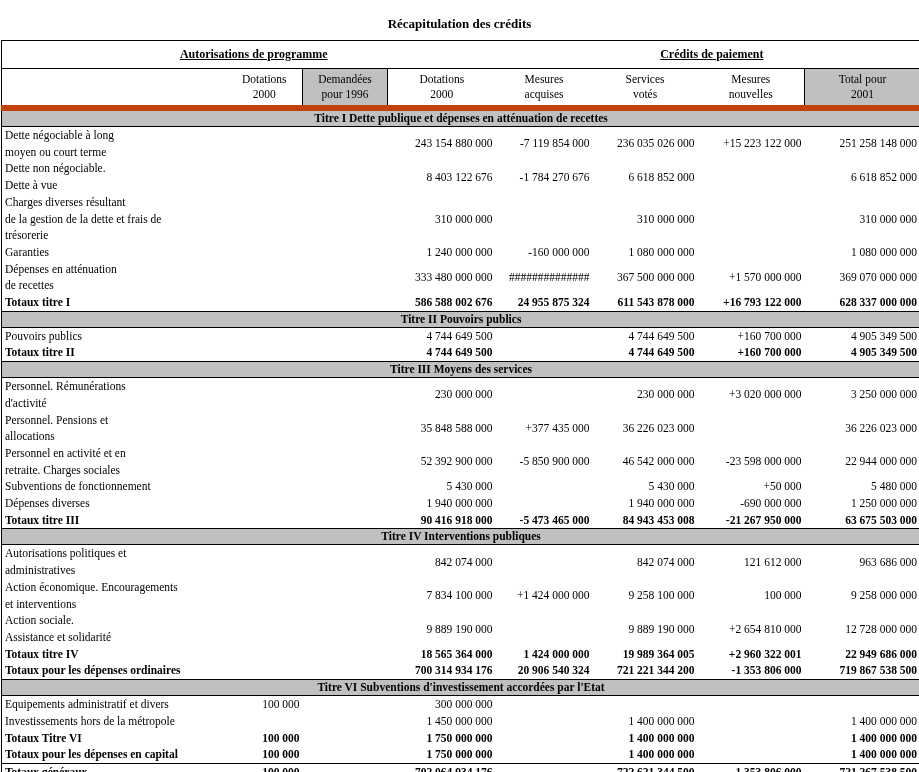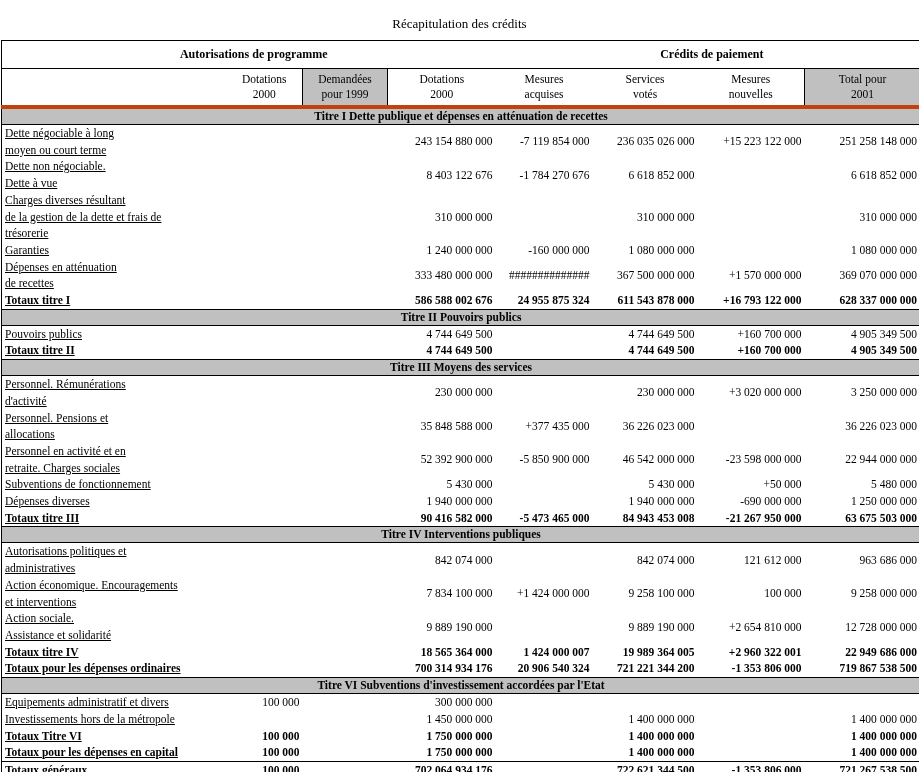--- a/index.html
+++ b/index.html
@@ -4,53 +4,54 @@
 <style>
   html, body { margin: 0; padding: 0; }
   body {
     width: 919px; height: 772px;
     background: #ffffff; color: #000000;
     font-family: "Liberation Serif", serif;
     overflow: hidden;
   }
   .page { padding-top: 16px; }
   .doc-title {
-    text-align: center; font-weight: normal; font-size: 13px;
+    text-align: center; font-weight: bold; font-size: 13px;
     line-height: 15px; margin-bottom: 9px;
   }
   table.credits-table {
     border-collapse: collapse; table-layout: fixed;
     width: 917px; margin: 0 1px;
     border: 1px solid #000;
   }
   th, td { padding: 0; font-size: 11.5px; overflow: hidden; }
   tr.group-row th {
     font-weight: bold; font-size: 12px; height: 27px;
     vertical-align: middle; border-bottom: 1px solid #000;
     text-align: center;
+    text-decoration: underline;
   }
   th.group-ap { padding-left: 118px; }
   th.group-cp { padding-left: 116px; }
   tr.colhead-row th {
     font-weight: normal; height: 36px; line-height: 15px;
     vertical-align: middle; text-align: center;
-    white-space: pre-line; border-bottom: 4px solid #c2410c;
+    white-space: pre-line; border-bottom: 6px solid #c2410c;
   }
   th.shaded {
     background: #c0c0c0;
     border-left: 1px solid #000; border-right: 1px solid #000;
   }
   td.section-bar {
     background: #c0c0c0; text-align: center; font-weight: bold;
     height: 15px; line-height: 13px;
     border-top: 1px solid #000; border-bottom: 1px solid #000;
   }
   td.label {
     text-align: left; padding-left: 3px; white-space: pre-line;
-    line-height: 16.7px; vertical-align: middle; text-decoration: underline;
+    line-height: 16.7px; vertical-align: middle;
   }
   td.num {
     text-align: right; padding-right: 3px; white-space: nowrap;
     line-height: 16.7px; vertical-align: middle;
   }
   tr.bold td { font-weight: bold; }
   tr.topline td { border-top: 1px solid #000; }
 </style>
 </head>
 <body>
@@ -72,21 +73,21 @@
     <thead>
       <tr class="group-row">
         <th colspan="3" class="group-ap">Autorisations de programme</th>
         <th colspan="5" class="group-cp">Crédits de paiement</th>
       </tr>
       <tr class="colhead-row">
         <th></th>
         <th>Dotations
 2000</th>
         <th class="shaded">Demandées
-pour 1999</th>
+pour 1996</th>
         <th>Dotations
 2000</th>
         <th>Mesures
 acquises</th>
         <th>Services
 votés</th>
         <th>Mesures
 nouvelles</th>
         <th class="shaded">Total pour
 2001</th>
@@ -237,21 +238,21 @@
           <td class="num">1 940 000 000</td>
           <td class="num"></td>
           <td class="num">1 940 000 000</td>
           <td class="num">-690 000 000</td>
           <td class="num">1 250 000 000</td>
         </tr>
         <tr class="bold">
           <td class="label">Totaux titre III</td>
           <td class="num"></td>
           <td class="num"></td>
-          <td class="num">90 416 582 000</td>
+          <td class="num">90 416 918 000</td>
           <td class="num">-5 473 465 000</td>
           <td class="num">84 943 453 008</td>
           <td class="num">-21 267 950 000</td>
           <td class="num">63 675 503 000</td>
         </tr>
         <tr>
           <td colspan="8" class="section-bar">Titre IV Interventions publiques</td>
         </tr>
         <tr class="">
           <td class="label">Autorisations politiques et
@@ -284,21 +285,21 @@
           <td class="num"></td>
           <td class="num">9 889 190 000</td>
           <td class="num">+2 654 810 000</td>
           <td class="num">12 728 000 000</td>
         </tr>
         <tr class="bold">
           <td class="label">Totaux titre IV</td>
           <td class="num"></td>
           <td class="num"></td>
           <td class="num">18 565 364 000</td>
-          <td class="num">1 424 000 007</td>
+          <td class="num">1 424 000 000</td>
           <td class="num">19 989 364 005</td>
           <td class="num">+2 960 322 001</td>
           <td class="num">22 949 686 000</td>
         </tr>
         <tr class="bold">
           <td class="label">Totaux pour les dépenses ordinaires</td>
           <td class="num"></td>
           <td class="num"></td>
           <td class="num">700 314 934 176</td>
           <td class="num">20 906 540 324</td>

